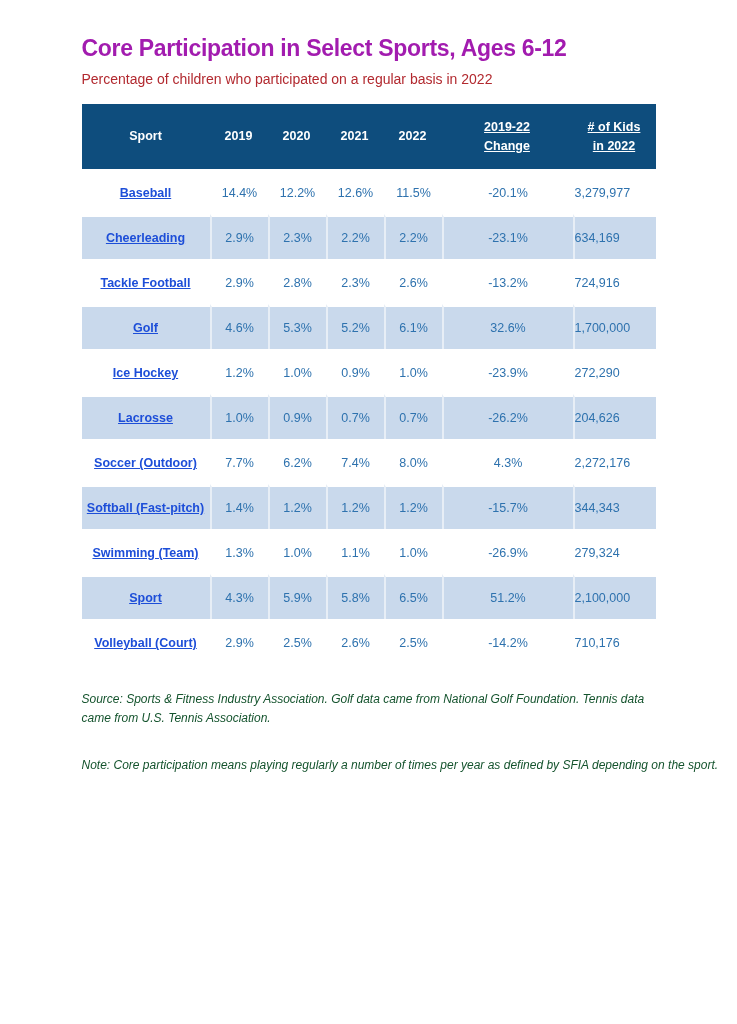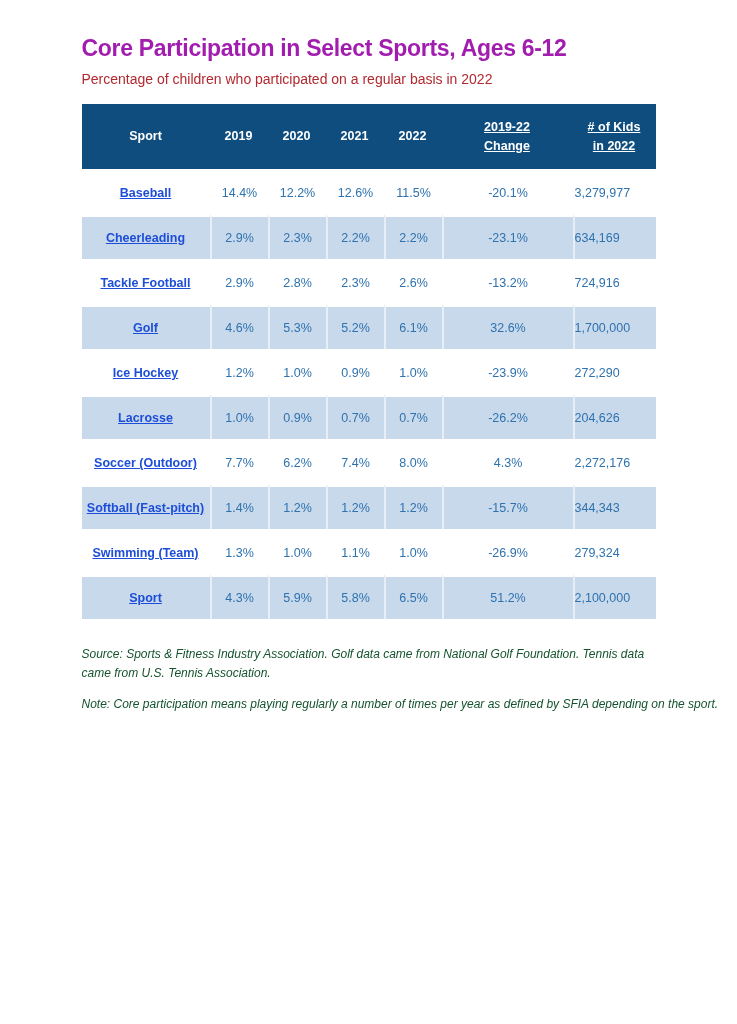--- a/index.html
+++ b/index.html
@@ -83,21 +83,21 @@
     margin-top: 26px;
   }
   .source, .note {
     font-size: 12px;
     font-style: italic;
     color: #14532d;
     line-height: 1.55;
     margin: 0;
   }
   .note {
-    margin-top: 13px;
+    margin-top: 29px;
     white-space: nowrap;
     font-style: italic;
   }
 </style>
 </head>
 <body>
 
 <div class="page">
 
   <h1 class="title">Core Participation in Select Sports, Ages 6-12</h1>
@@ -214,20 +214,29 @@
         </tr>
         <tr>
           <td class="sport">Sport</td>
           <td class="num">4.3%</td>
           <td class="num">5.9%</td>
           <td class="num">5.8%</td>
           <td class="num">6.5%</td>
           <td class="num">51.2%</td>
           <td class="kids">2,100,000</td>
         </tr>
+        <tr>
+          <td class="sport">Volleyball (Court)</td>
+          <td class="num">2.9%</td>
+          <td class="num">2.5%</td>
+          <td class="num">2.6%</td>
+          <td class="num">2.5%</td>
+          <td class="num">-14.2%</td>
+          <td class="kids">710,176</td>
+        </tr>
       </tbody>
   </table>
 
   <div class="footer">
     <p class="source">Source: Sports &amp; Fitness Industry Association. Golf data came from National Golf Foundation. Tennis data came from U.S. Tennis Association.</p>
     <p class="note">Note: Core participation means playing regularly a number of times per year as defined by SFIA depending on the sport.</p>
   </div>
 
 </div>
 

